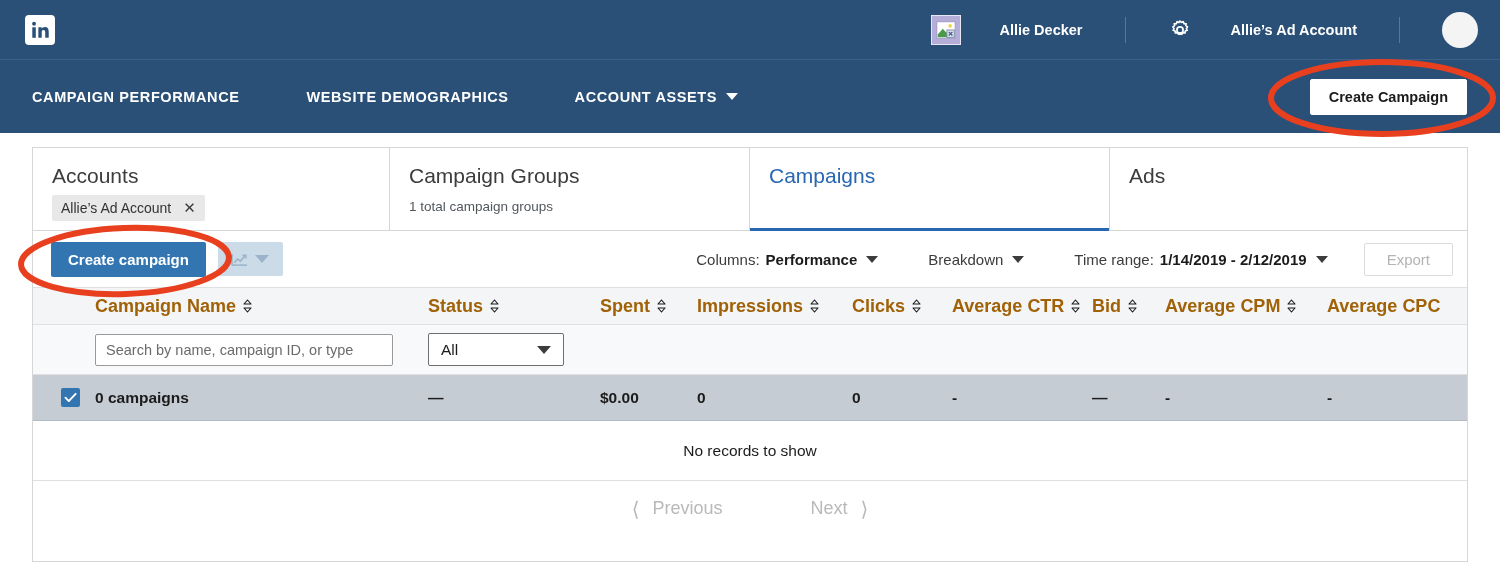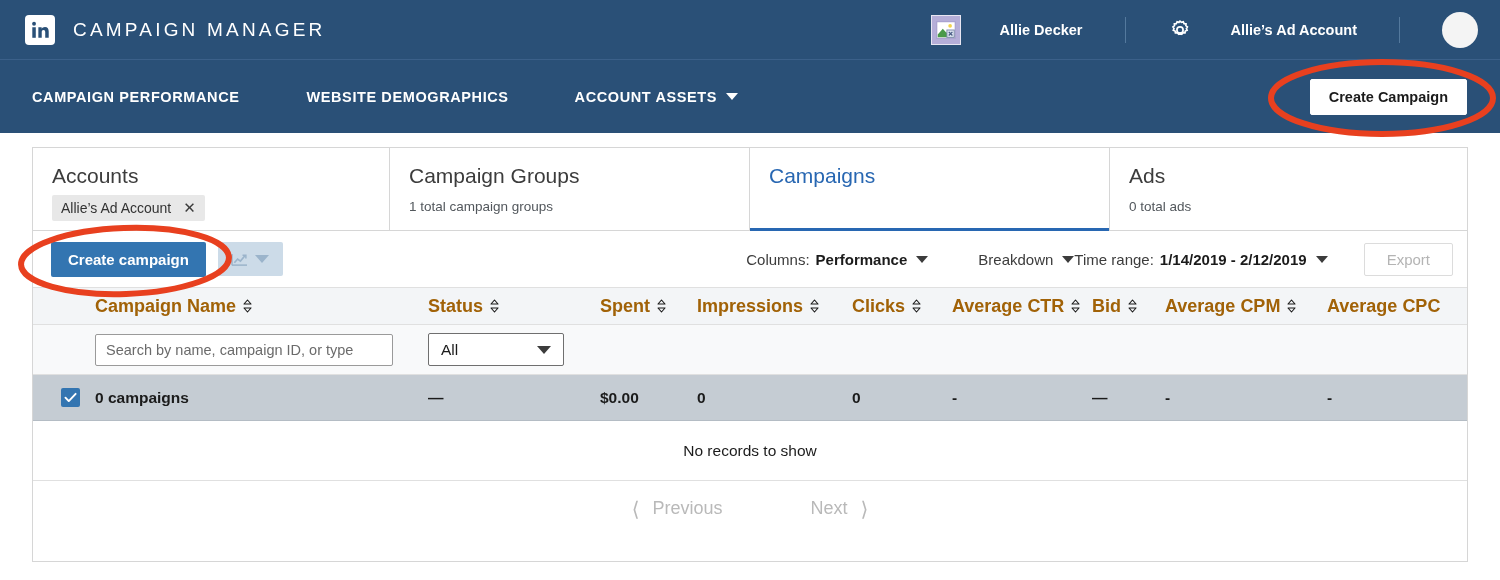--- a/index.html
+++ b/index.html
@@ -171,21 +171,21 @@
   .tb-text b { font-weight: bold; color: #1b1b1b; }
   .caret-dark {
     width: 0; height: 0;
     border-left: 6px solid transparent;
     border-right: 6px solid transparent;
     border-top: 7px solid #3c3c3c;
     margin-left: 9px;
   }
   .tb-group { display: flex; align-items: center; cursor: pointer; }
   .tb-gap-1 { margin-left: 50px; }
-  .tb-gap-2 { }
+  .tb-gap-2 { margin-left: 50px; }
   .btn-export {
     margin-left: 36px;
     background: #ffffff; color: #b4b4b4;
     border: 1px solid #dcdcdc; border-radius: 2px;
     font-size: 15px; padding: 7px 22px;
     cursor: default;
   }
 
   
   .tbl { width: 100%; border-collapse: collapse; table-layout: fixed; }
@@ -270,21 +270,20 @@
 
   <div class="topbar">
     <div class="li-logo">
       <svg width="22" height="22" viewBox="0 0 24 24" aria-hidden="true">
         <rect x="0" y="0" width="24" height="24" rx="3" fill="#ffffff"></rect>
         <circle cx="5.5" cy="5.2" r="2.1" fill="#2a5077"></circle>
         <rect x="3.6" y="9" width="3.8" height="11.5" fill="#2a5077"></rect>
         <path d="M10.2 9h3.6v1.6c.6-1.1 2-1.9 3.6-1.9 3 0 4.1 1.9 4.1 5v6.8h-3.8v-6.1c0-1.5-.6-2.4-1.9-2.4-1.2 0-1.9.8-1.9 2.4v6.1h-3.7z" fill="#2a5077"></path>
       </svg>
     </div>
-    <div class="brand-title">CAMPAIGN MANAGER</div>
 
     <div class="topbar-right">
       <div class="broken-img">
         <svg width="22" height="22" viewBox="0 0 24 24" aria-hidden="true">
           <rect x="2" y="3" width="20" height="18" fill="#ffffff" stroke="#9f97c9" stroke-width="1"></rect>
           <path d="M3 17l5.5-6.5 4 4.5 3-3L21 18V20H3z" fill="#4a9a4a"></path>
           <circle cx="16.5" cy="7.5" r="2" fill="#f2d34a"></circle>
           <rect x="13" y="12" width="8" height="8" fill="#dfe6f2" stroke="#7a86a8" stroke-width="1"></rect>
           <path d="M15 14l4 4M19 14l-4 4" stroke="#4a5d86" stroke-width="1.4"></path>
         </svg>
@@ -329,21 +328,20 @@
         <div class="tab tab-w2">
           <div class="tab-title">Campaign Groups</div>
           <div class="tab-sub">1 total campaign groups</div>
         </div>
         <div class="tab tab-w3 active">
           <div class="tab-title">Campaigns</div>
           <div class="tab-sub"></div>
         </div>
         <div class="tab tab-w4">
           <div class="tab-title">Ads</div>
-          <div class="tab-sub">0 total ads</div>
         </div>
       </div>
 
       <div class="toolbar">
         <button class="btn-primary">Create campaign</button>
         <div class="btn-chart-dd">
           <svg width="17" height="15" viewBox="0 0 18 16" aria-hidden="true">
             <path d="M1 14V2" stroke="#9bb4cb" stroke-width="1.6" fill="none"></path>
             <path d="M1 14h16" stroke="#9bb4cb" stroke-width="1.6" fill="none"></path>
             <path d="M3.5 11.5l3.5-4 3 2.2 5-6" stroke="#9bb4cb" stroke-width="1.8" fill="none"></path>

